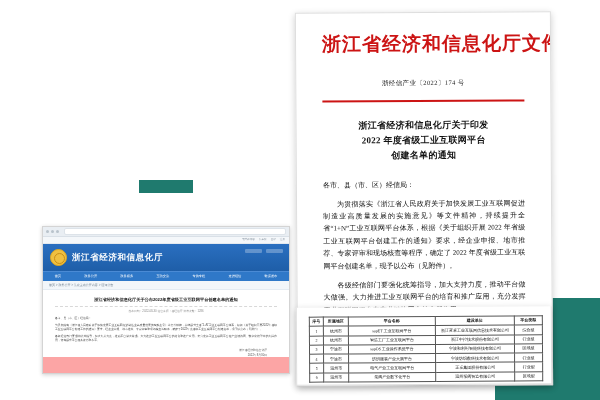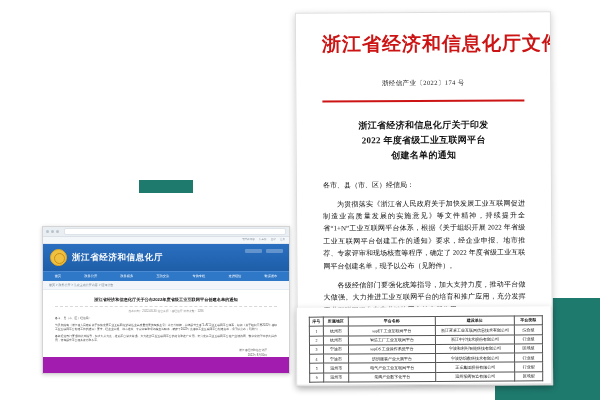--- a/index.html
+++ b/index.html
@@ -38,21 +38,21 @@
     background: #1f7a6e;
   }
 
   
   .web-card {
     position: absolute;
     left: 42px;
     top: 226px;
     width: 246px;
     height: 146px;
-    background: #a21caf;
+    background: #fca5a5;
     border: 1px solid #d4d4d4;
     box-shadow: 0 1px 4px rgba(0,0,0,0.18);
     overflow: hidden;
   }
   .wc-topbar {
     height: 9px;
     background: #e9eef3;
     border-bottom: 1px solid #d9e0e7;
     display: flex;
     align-items: center;

